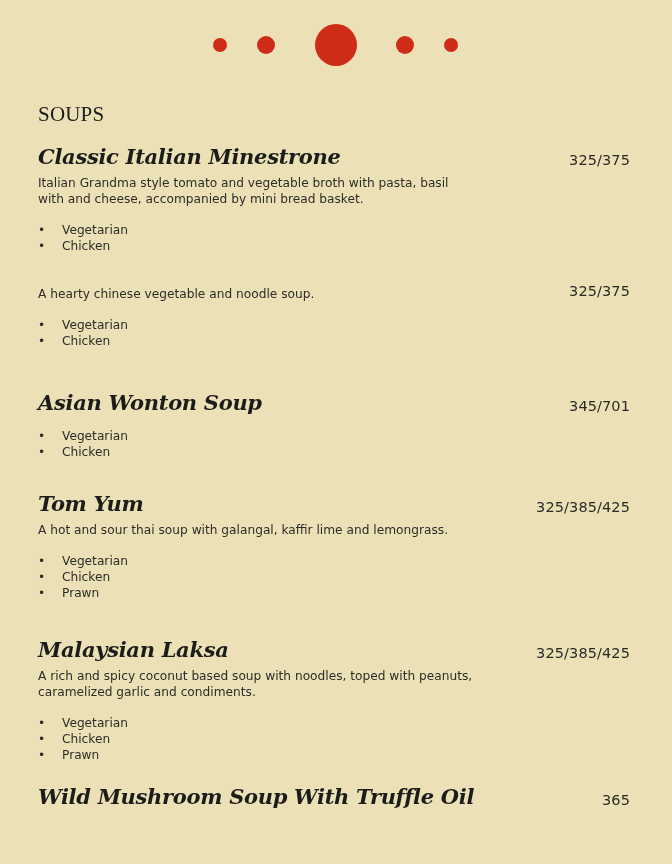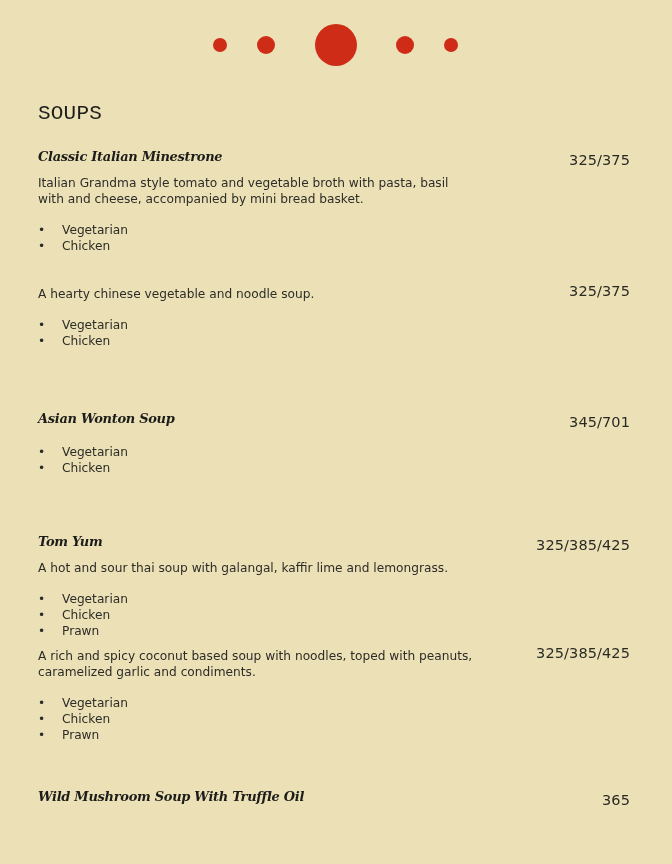--- a/index.html
+++ b/index.html
@@ -25,36 +25,36 @@
   .dot {
     position: absolute;
     border-radius: 50%;
     background: #ce2c17;
   }
   .section-title {
     position: absolute;
     left: 38px;
     top: 102px;
     margin: 0;
-    font-family: Liberation Mono, monospace;
+    font-family: Liberation Serif, serif;
     font-size: 21px;
     font-weight: 500;
     letter-spacing: 0.2px;
     color: #1c1c1a;
   }
   .item {
     position: absolute;
     left: 38px;
     width: 592px;
   }
   .item-name {
     font-family: "DejaVu Serif", serif;
     font-style: italic;
     font-weight: bold;
-    font-size: 13px;
+    font-size: 21px;
     letter-spacing: -0.3px;
     color: #1c1c1a;
     line-height: 20px;
     white-space: nowrap;
   }
   .item-price {
     position: absolute;
     right: 0;
     top: 3px;
     font-family: "DejaVu Sans", sans-serif;
@@ -118,41 +118,42 @@
 
 <div class="item" style="top:278px;">
   <div class="item-price">325/375</div>
   <div class="item-desc">A hearty chinese vegetable and noodle soup.</div>
   <ul class="opts">
     <li><span class="bullet">•</span><span>Vegetarian</span></li>
     <li><span class="bullet">•</span><span>Chicken</span></li>
   </ul>
 </div>
 
-<div class="item" style="top:393px;margin-top:16px;">
+<div class="item" style="top:393px;">
   <div class="item-name">Asian Wonton Soup</div>
   <div class="item-price">345/701</div>
   <ul class="opts">
     <li><span class="bullet">•</span><span>Vegetarian</span></li>
     <li><span class="bullet">•</span><span>Chicken</span></li>
   </ul>
 </div>
 
-<div class="item" style="top:532px;">
+<div class="item" style="top:494px;">
   <div class="item-name">Tom Yum</div>
   <div class="item-price">325/385/425</div>
   <div class="item-desc">A hot and sour thai soup with galangal, kaffir lime and lemongrass.</div>
   <ul class="opts">
     <li><span class="bullet">•</span><span>Vegetarian</span></li>
     <li><span class="bullet">•</span><span>Chicken</span></li>
     <li><span class="bullet">•</span><span>Prawn</span></li>
   </ul>
 </div>
 
 <div class="item" style="top:640px;">
+  <div class="item-name">Malaysian Laksa</div>
   <div class="item-price">325/385/425</div>
   <div class="item-desc">A rich and spicy coconut based soup with noodles, toped with peanuts, caramelized garlic and condiments.</div>
   <ul class="opts">
     <li><span class="bullet">•</span><span>Vegetarian</span></li>
     <li><span class="bullet">•</span><span>Chicken</span></li>
     <li><span class="bullet">•</span><span>Prawn</span></li>
   </ul>
 </div>
 
 <div class="item" style="top:787px;">

